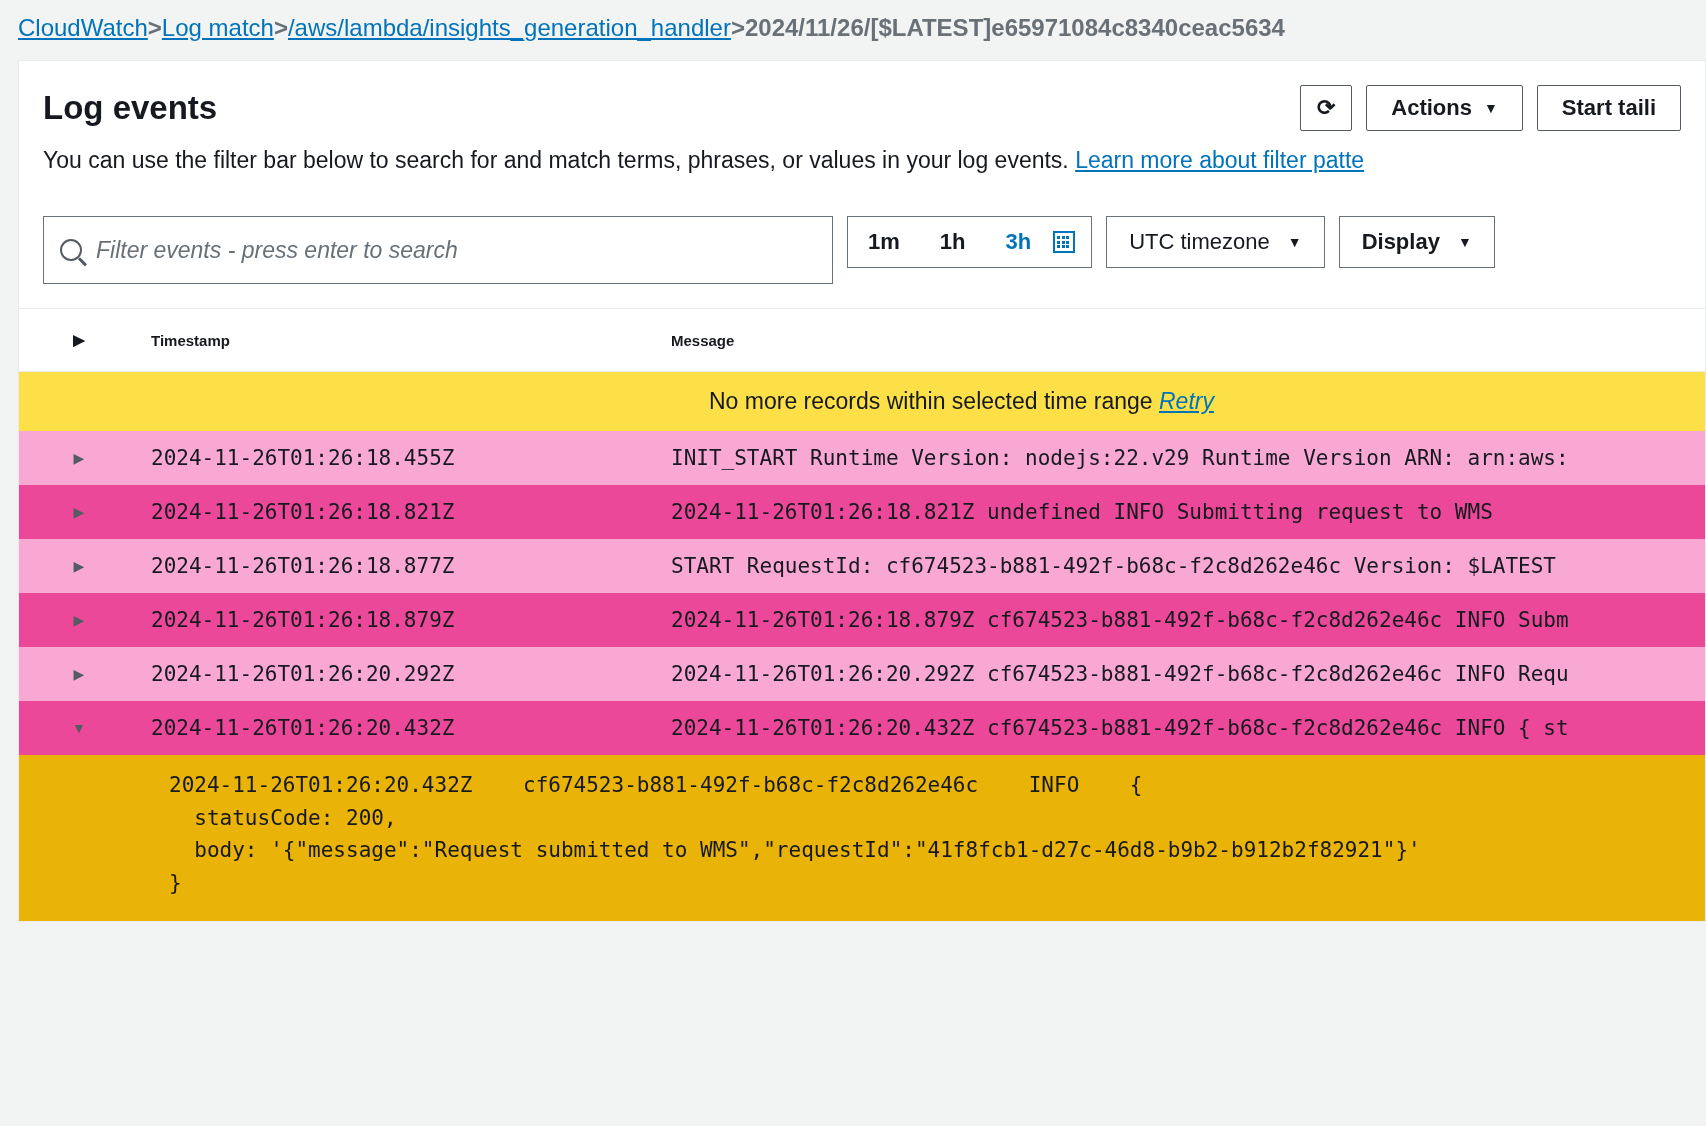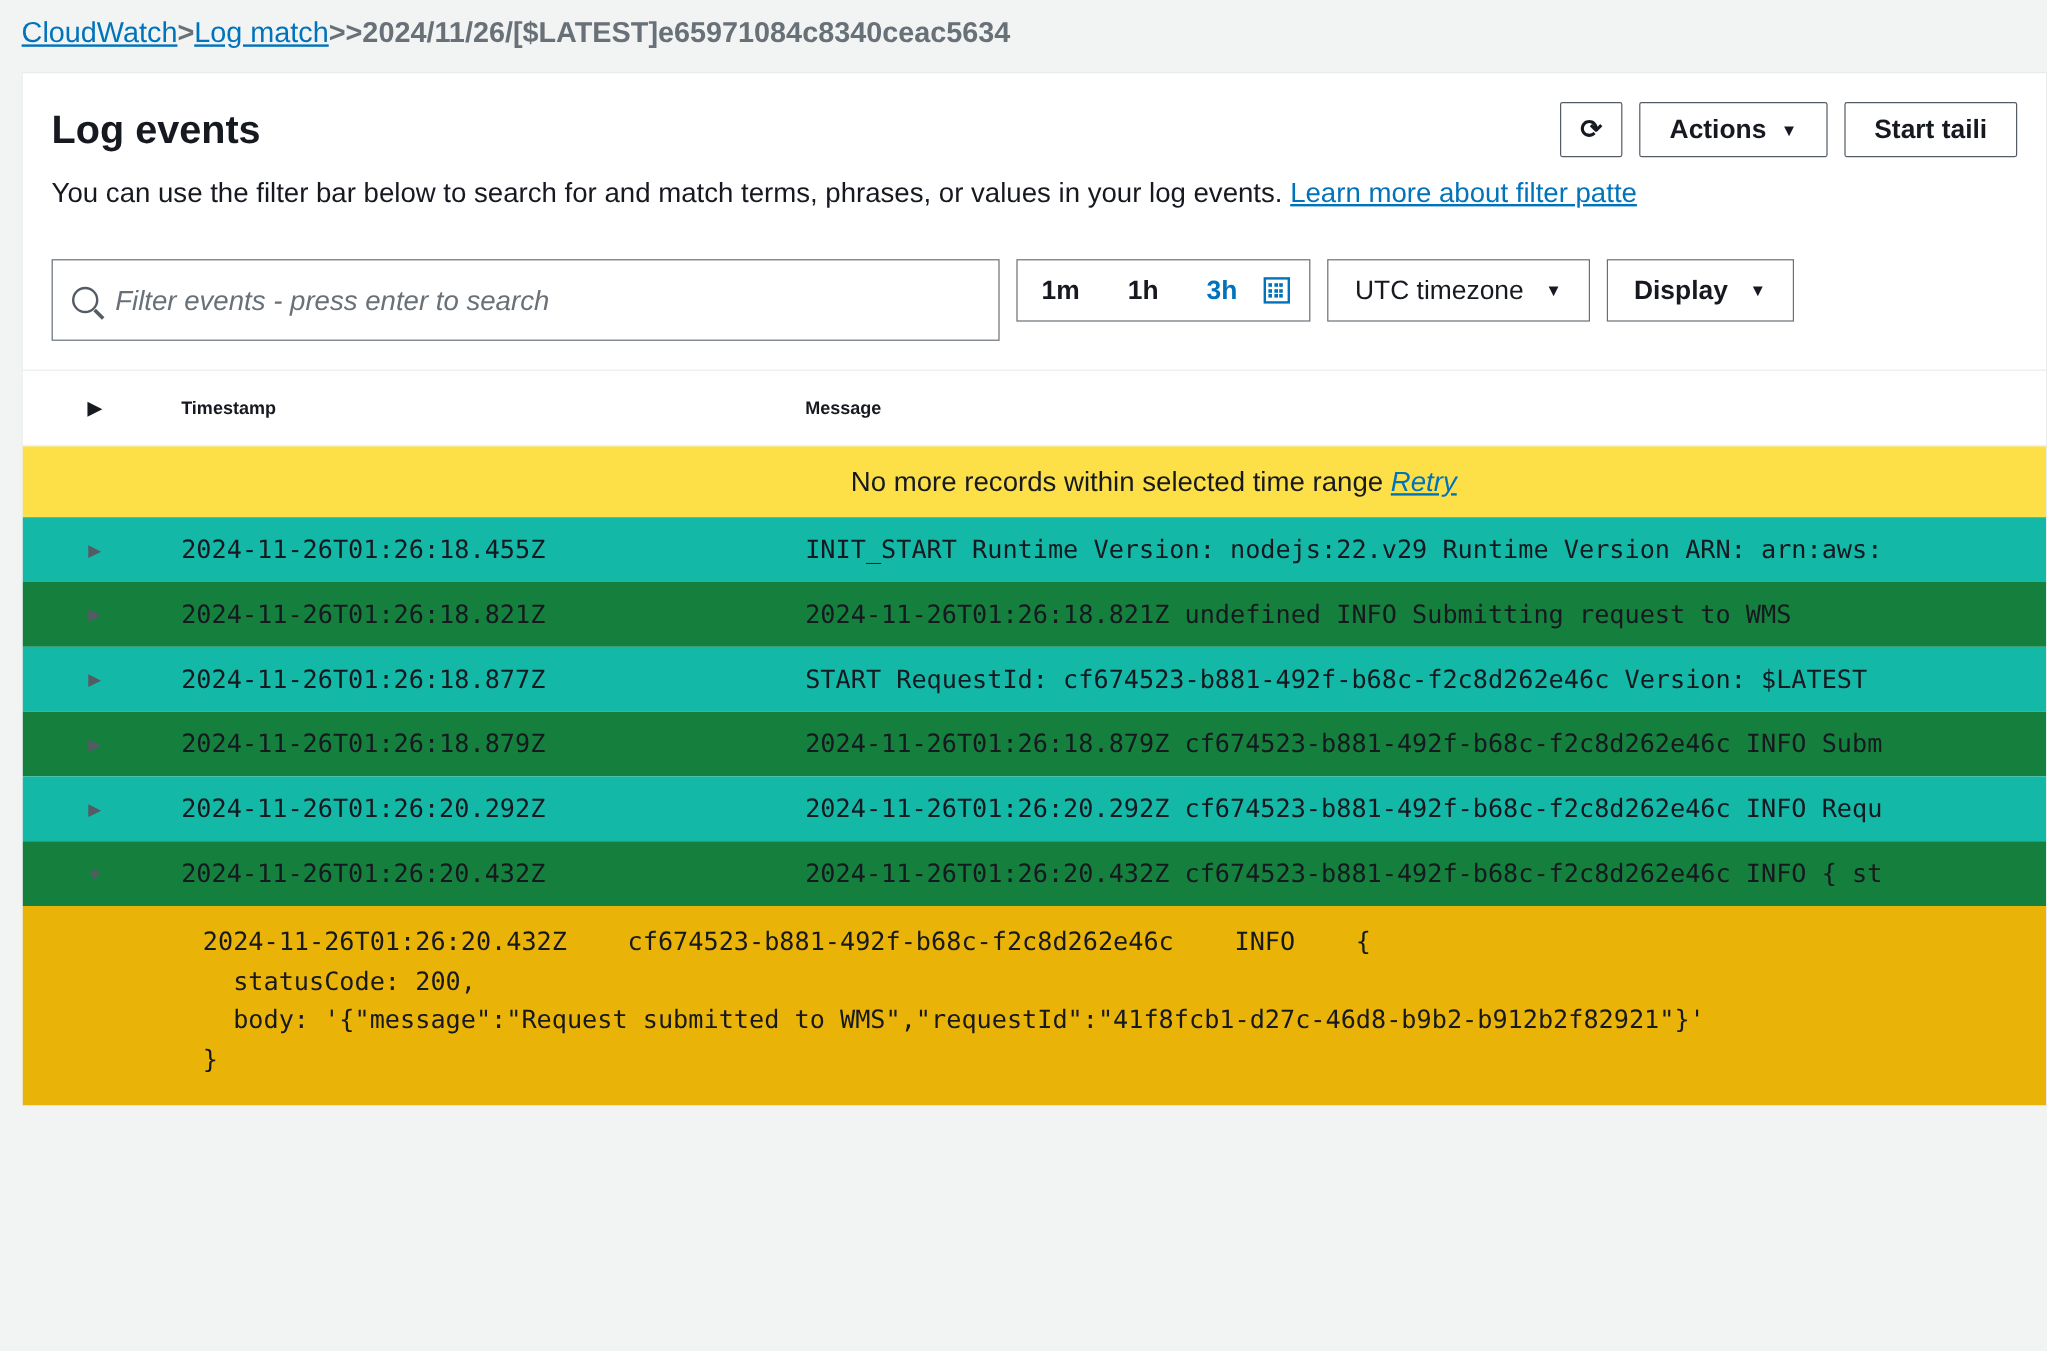--- a/index.html
+++ b/index.html
@@ -202,22 +202,22 @@
   .row, .info-row {
     display: grid;
     grid-template-columns: 120px 520px 1fr;
     align-items: center;
     min-height: 54px;
     font-size: 22px;
     white-space: nowrap;
     overflow: hidden;
   }
   .row:nth-of-type(odd) { background: #f2f3f3; }
-  .row.even-bg { background:#15803d; }
-  .row.odd-bg { background:#14b8a6; }
+  .row.even-bg { background:#ec4899; }
+  .row.odd-bg { background:#f9a8d4; }
   .info-row { background:#fde047; }
   .cell { padding: 14px 12px; overflow: hidden; }
   .cell.mono, .expanded-body { font-family: Menlo, Consolas, monospace; font-size: 21px; }
   .expand-toggle {
     display:flex; justify-content:center; align-items:center;
     color:#545b64; font-size:14px; cursor:pointer;
     height: 100%;
   }
   .no-more {
     grid-column: 1 / 4;
@@ -239,20 +239,21 @@
   .caret-right-icon::before { content: "▶"; }
 </style>
 </head>
 <body>
 
 <div class="breadcrumb">
   <span class="crumb-link">CloudWatch</span>
   <span class="crumb-sep">&gt;</span>
   <span class="crumb-link">Log match</span>
   <span class="crumb-sep">&gt;</span>
+  <span class="crumb-link">/aws/lambda/insights_generation_handler</span>
   <span class="crumb-sep">&gt;</span>
   <span class="crumb-current">2024/11/26/[$LATEST]e65971084c8340ceac5634</span>
 </div>
 
 <div class="panel">
 
   <div class="panel-header">
     <div class="panel-title-row">
       <div class="panel-title">Log events</div>
       <div class="panel-actions">

